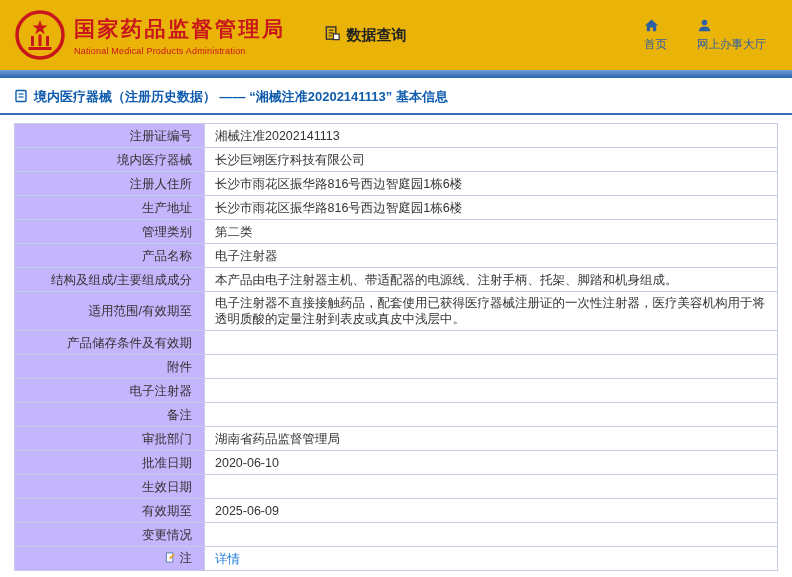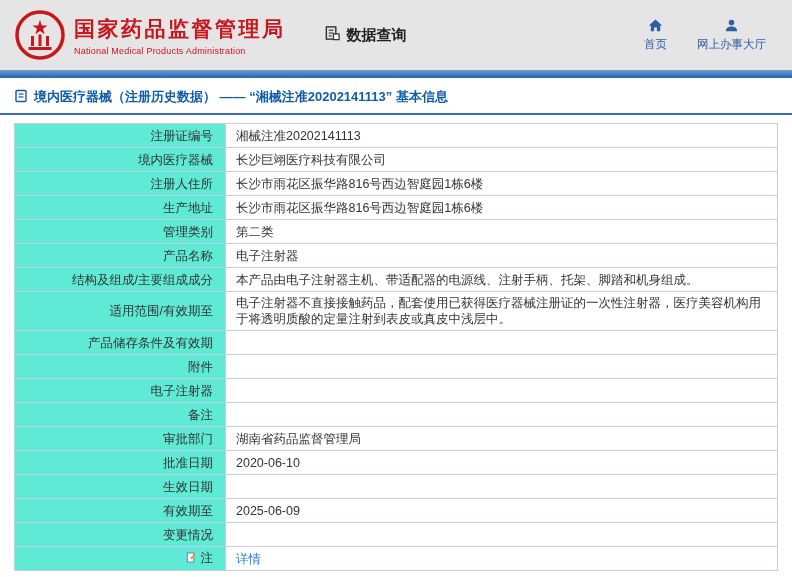--- a/index.html
+++ b/index.html
@@ -1,39 +1,39 @@
 <!DOCTYPE html>
 <html><head>
 <meta charset="utf-8">
 <style>
   * { box-sizing: border-box; margin: 0; padding: 0; }
   html, body { background: #ffffff; }
   body { font-family: "Liberation Sans", "DejaVu Sans", sans-serif; }
   .page { width: 792px; height: 577px; background: #fff; overflow: hidden; }
 
   
-  .topbar { height: 70px; display: flex; align-items: center; padding: 0 14px; background: #e5e5e5; }
+  .topbar { height: 70px; display: flex; align-items: center; padding: 0 14px; background: #eab308; }
   .brand { display: flex; align-items: center; }
   .emblem { width: 52px; height: 52px; flex: 0 0 auto; }
   .brand-text { margin-left: 8px; }
   .brand-cn { color: #c9161c; font-size: 21px; font-weight: bold; letter-spacing: 2.5px; white-space: nowrap; }
   .brand-en { color: #c9161c; font-size: 9px; margin-top: 3px; letter-spacing: 0.2px; white-space: nowrap; }
   .data-query { display: flex; align-items: center; gap: 6px; margin-left: 38px; font-size: 15px; font-weight: bold; color: #222; cursor: pointer; }
   .top-links { margin-left: auto; display: flex; gap: 30px; padding-right: 12px; }
-  .top-link { display: flex; flex-direction: column; align-items: center; gap: 2px; font-size: 11.5px; color: #2e5fa3; text-decoration: none; cursor: pointer; white-space: nowrap; }
+  .top-link { display: flex; flex-direction: column; gap: 2px; font-size: 11.5px; color: #2e5fa3; text-decoration: none; cursor: pointer; white-space: nowrap; }
 
   
   .blue-bar { height: 8px; background: linear-gradient(180deg, #6f9fd8, #2a62a8); }
 
   
   .breadcrumb { display: flex; align-items: center; gap: 6px; padding: 10px 14px 7px; font-size: 13px; font-weight: bold; color: #0f5cae; border-bottom: 2px solid #3a6cb5; }
 
   
   .info-table { border-collapse: collapse; margin: 8px 14px 0; width: 764px; font-size: 12.5px; color: #333; table-layout: fixed; }
-  .info-table th { width: 211px; height: 24px; background: #5eead4; border: 1px solid #c3cde6; font-weight: normal; text-align: right; padding: 3px 12px 3px 6px; line-height: 16px; vertical-align: middle; }
+  .info-table th { width: 190px; height: 24px; background: #c4b5fd; border: 1px solid #c3cde6; font-weight: normal; text-align: right; padding: 3px 12px 3px 6px; line-height: 16px; vertical-align: middle; }
   .info-table td { height: 24px; border: 1px solid #c3cde6; padding: 3px 10px; line-height: 16px; text-align: left; vertical-align: middle; word-break: break-all; }
   .detail-link { color: #1b7be0; text-decoration: none; cursor: pointer; }
   .note-icon { display: inline-block; vertical-align: -1px; margin-right: 4px; }
 </style>
 </head>
 <body>
 
 <div class="page">
 
   <header class="topbar">

